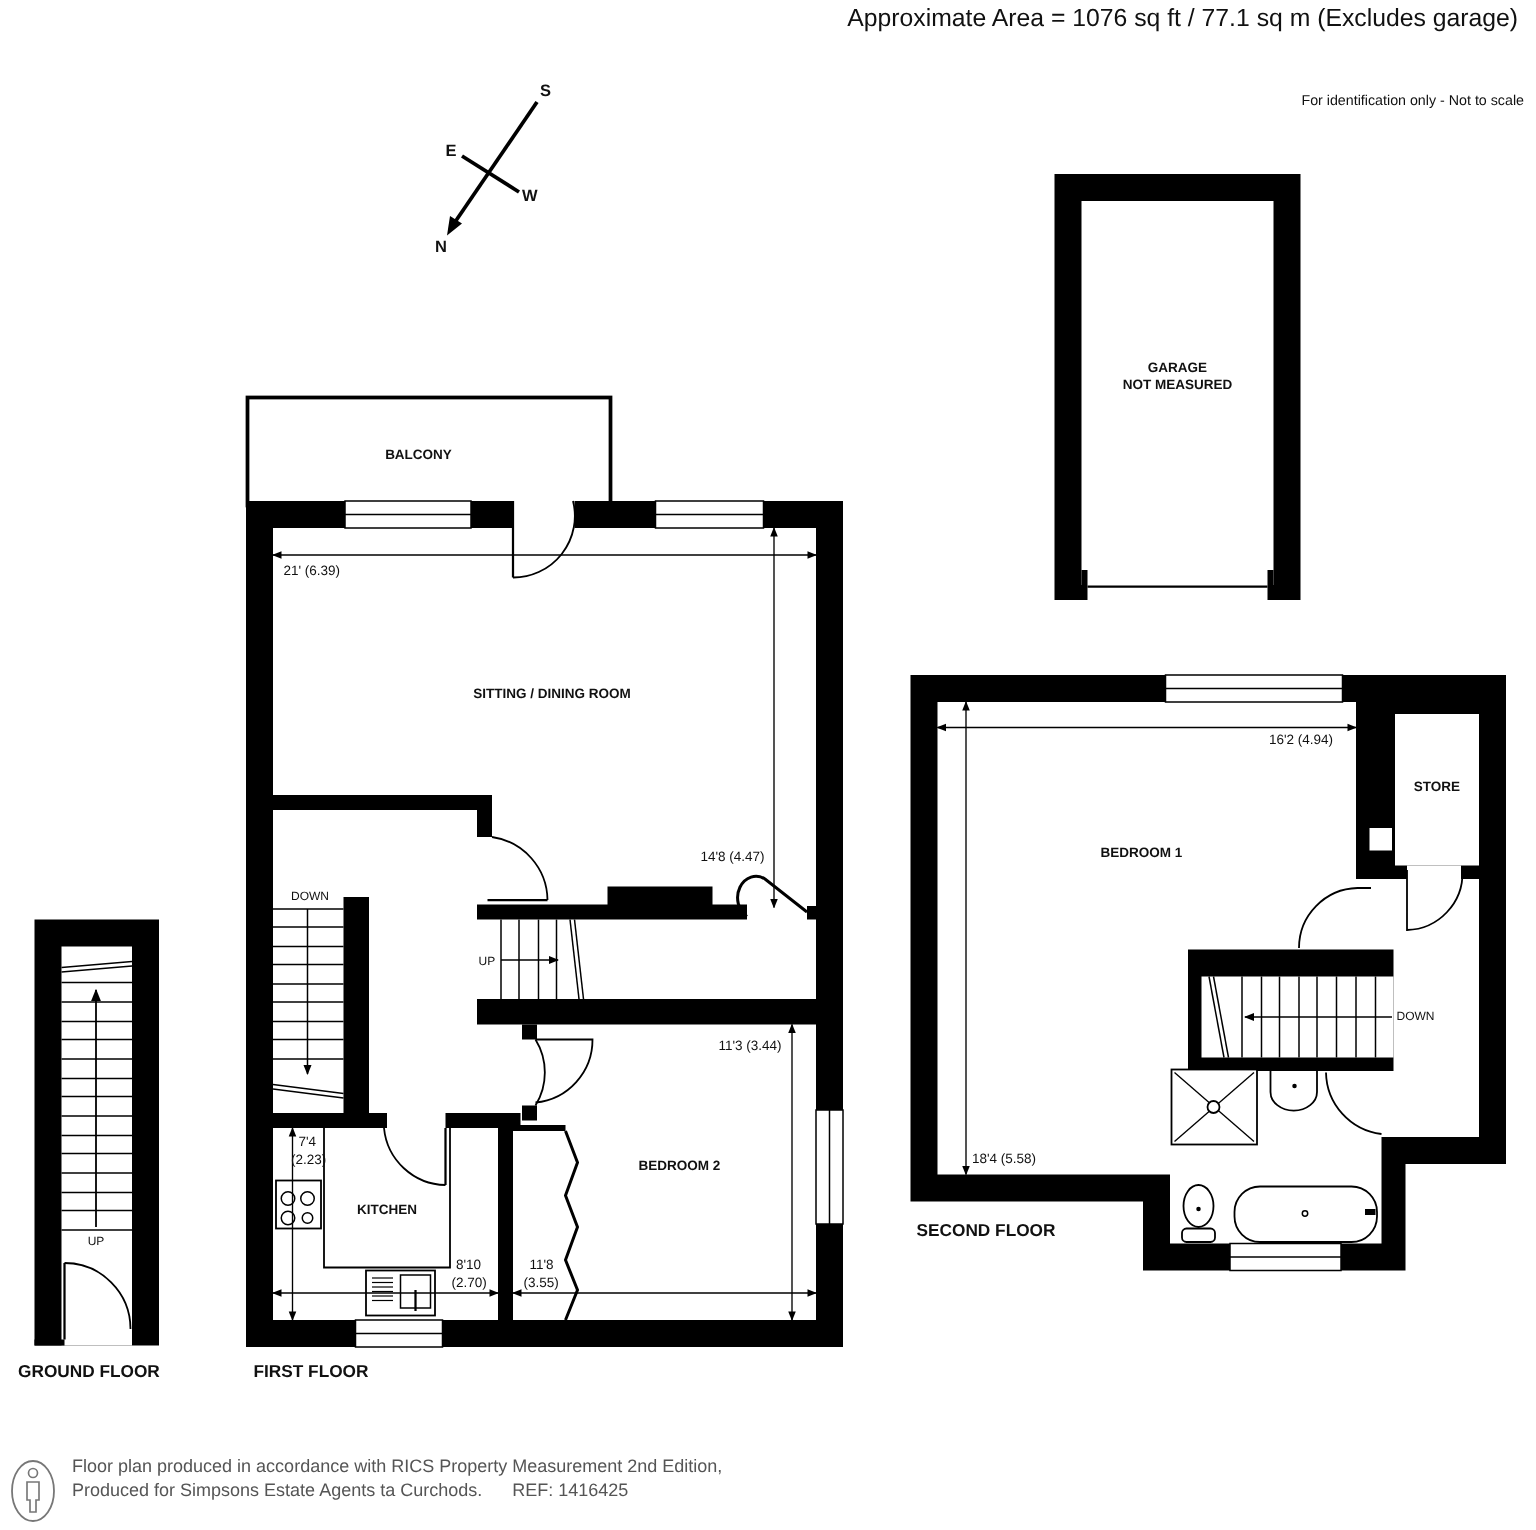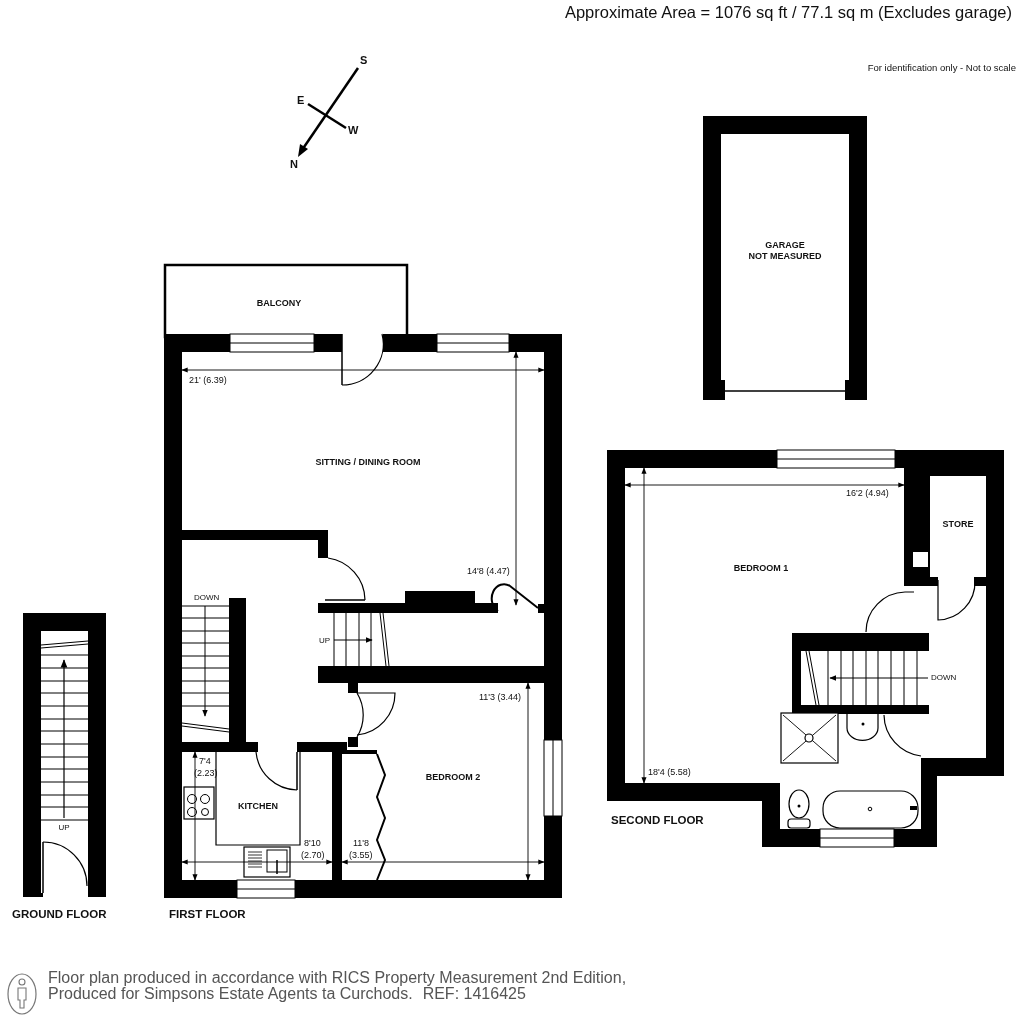--- a/index.html
+++ b/index.html
@@ -6,24 +6,24 @@
   body { width: 1024px; height: 1020px; position: relative; overflow: hidden; font-family: "Liberation Sans", sans-serif; color: #111; }
   .abs { position: absolute; }
   .header-area { right: 12px; top: 3px; font-size: 16.5px; color: #111; white-space: nowrap; }
   .header-sub { right: 8px; top: 30px; font-size: 9.5px; color: #111; white-space: nowrap; margin-top: 32px; }
   svg.plan { position: absolute; left: 0; top: 0; width: 1024px; height: 1020px; }
   .room-label { font-family: "Liberation Sans", sans-serif; font-weight: bold; font-size: 9px; fill: #111; }
   .dim { font-family: "Liberation Sans", sans-serif; font-size: 9px; fill: #111; }
   .small { font-family: "Liberation Sans", sans-serif; font-size: 8px; fill: #111; }
   .floor-label { font-family: "Liberation Sans", sans-serif; font-weight: bold; font-size: 11.5px; fill: #111; }
   .compass-label { font-family: "Liberation Sans", sans-serif; font-weight: bold; font-size: 11px; fill: #111; }
-  .footer { left: 48px; top: 970px; font-size: 16px; line-height: 15.5px; color: #555; }
+  .footer { left: 48px; top: 970px; font-size: 12px; line-height: 15.5px; color: #555; }
   .footer .row { white-space: nowrap; }
   .footer .copy { margin-left: 8px; }
-  .footer .ref { margin-left: 10px; }
+  .footer .ref { margin-left: 20px; }
   .footer-icon { left: 6px; top: 972px; width: 32px; height: 44px; }
 </style>
 </head>
 <body>
 
 <div class="abs header-area">Approximate Area = 1076 sq ft / 77.1 sq m (Excludes garage)</div>
 <div class="abs header-sub">For identification only - Not to scale</div>
 
 <svg class="plan" viewBox="0 0 1024 1020" xmlns="http://www.w3.org/2000/svg">
   <defs>

